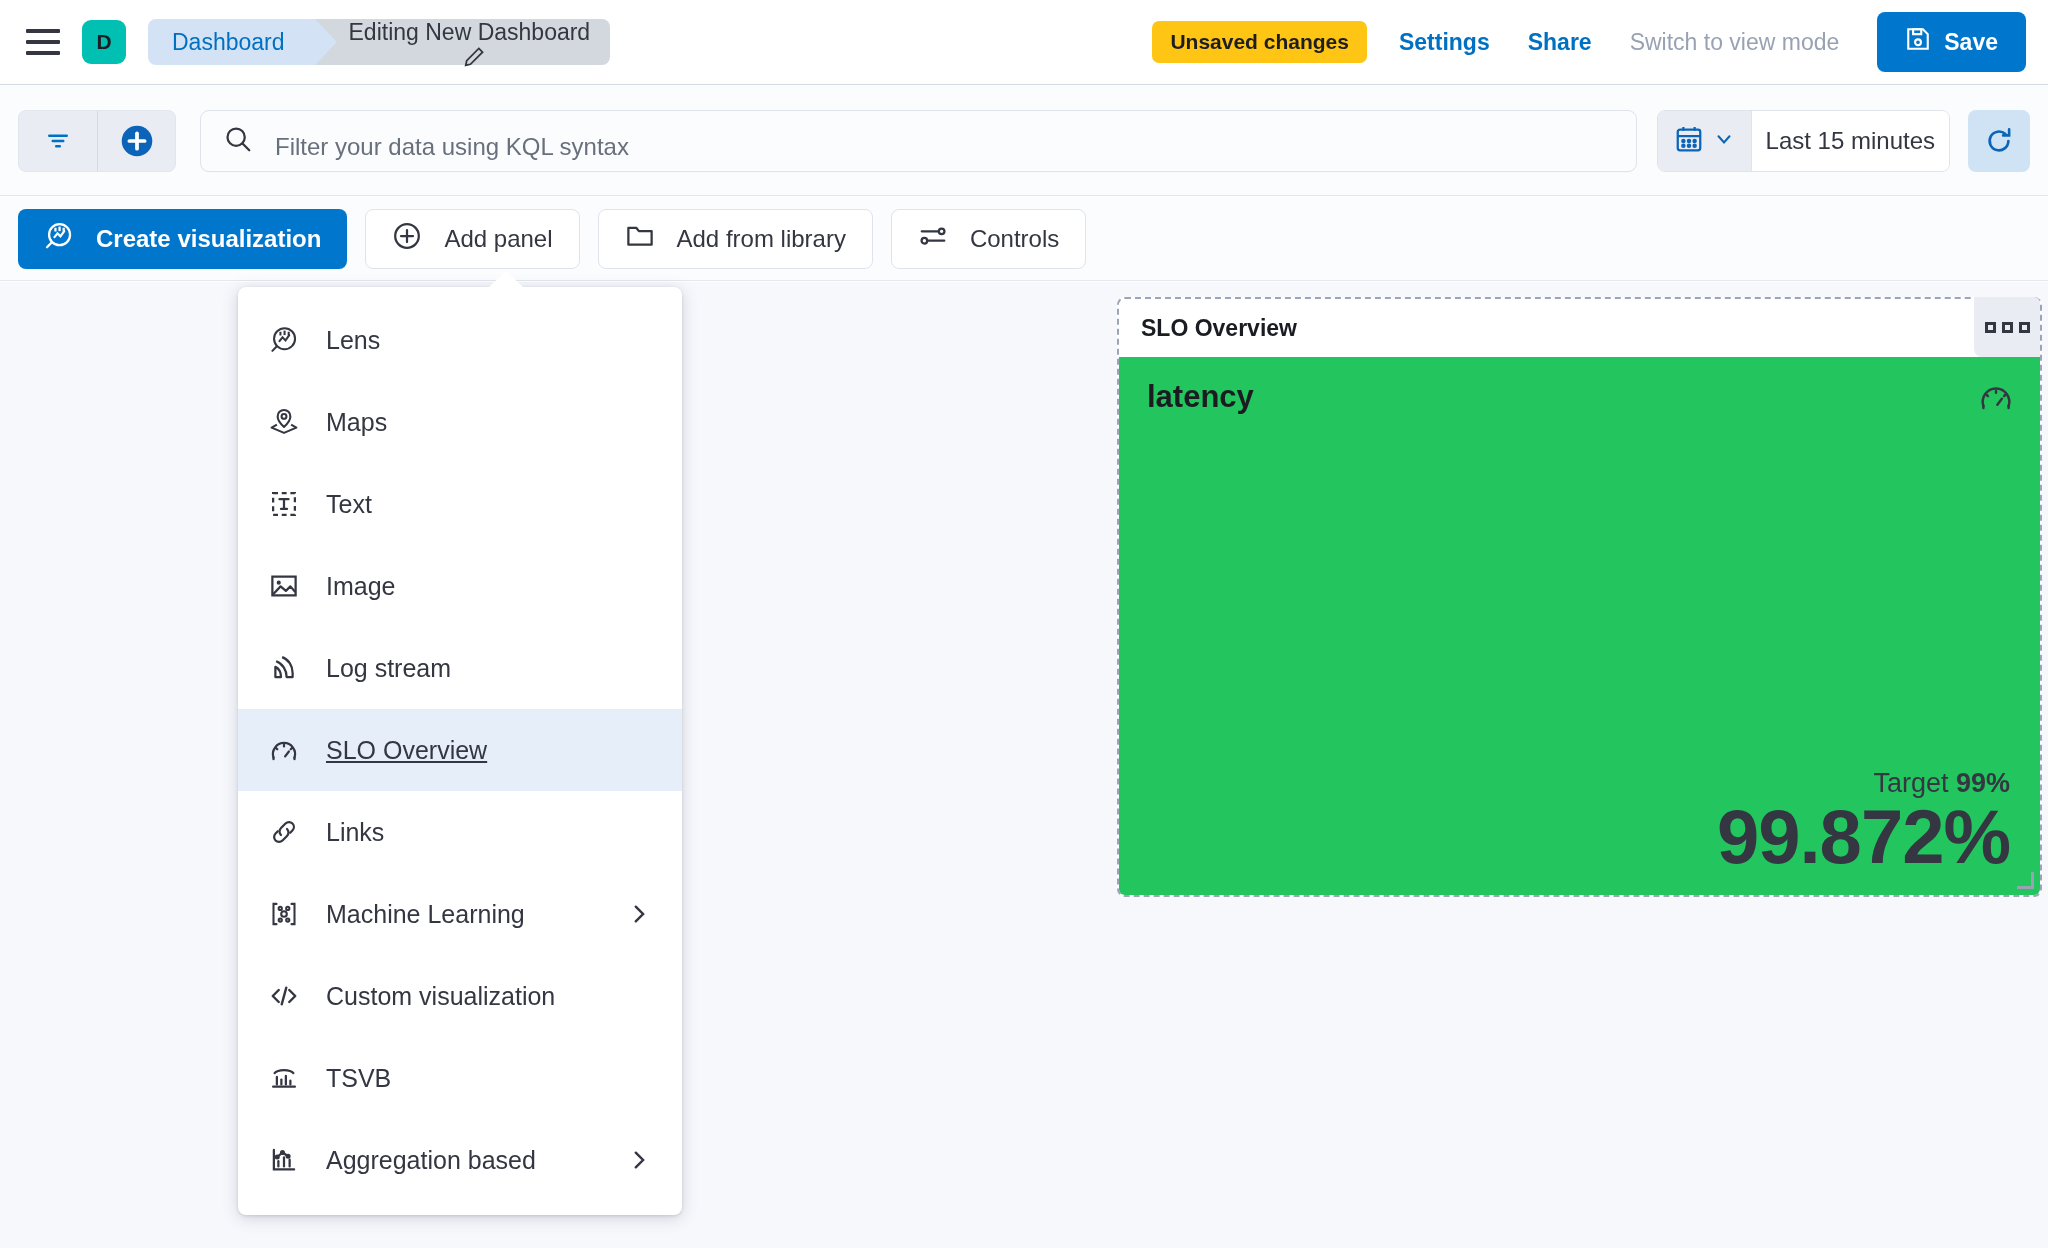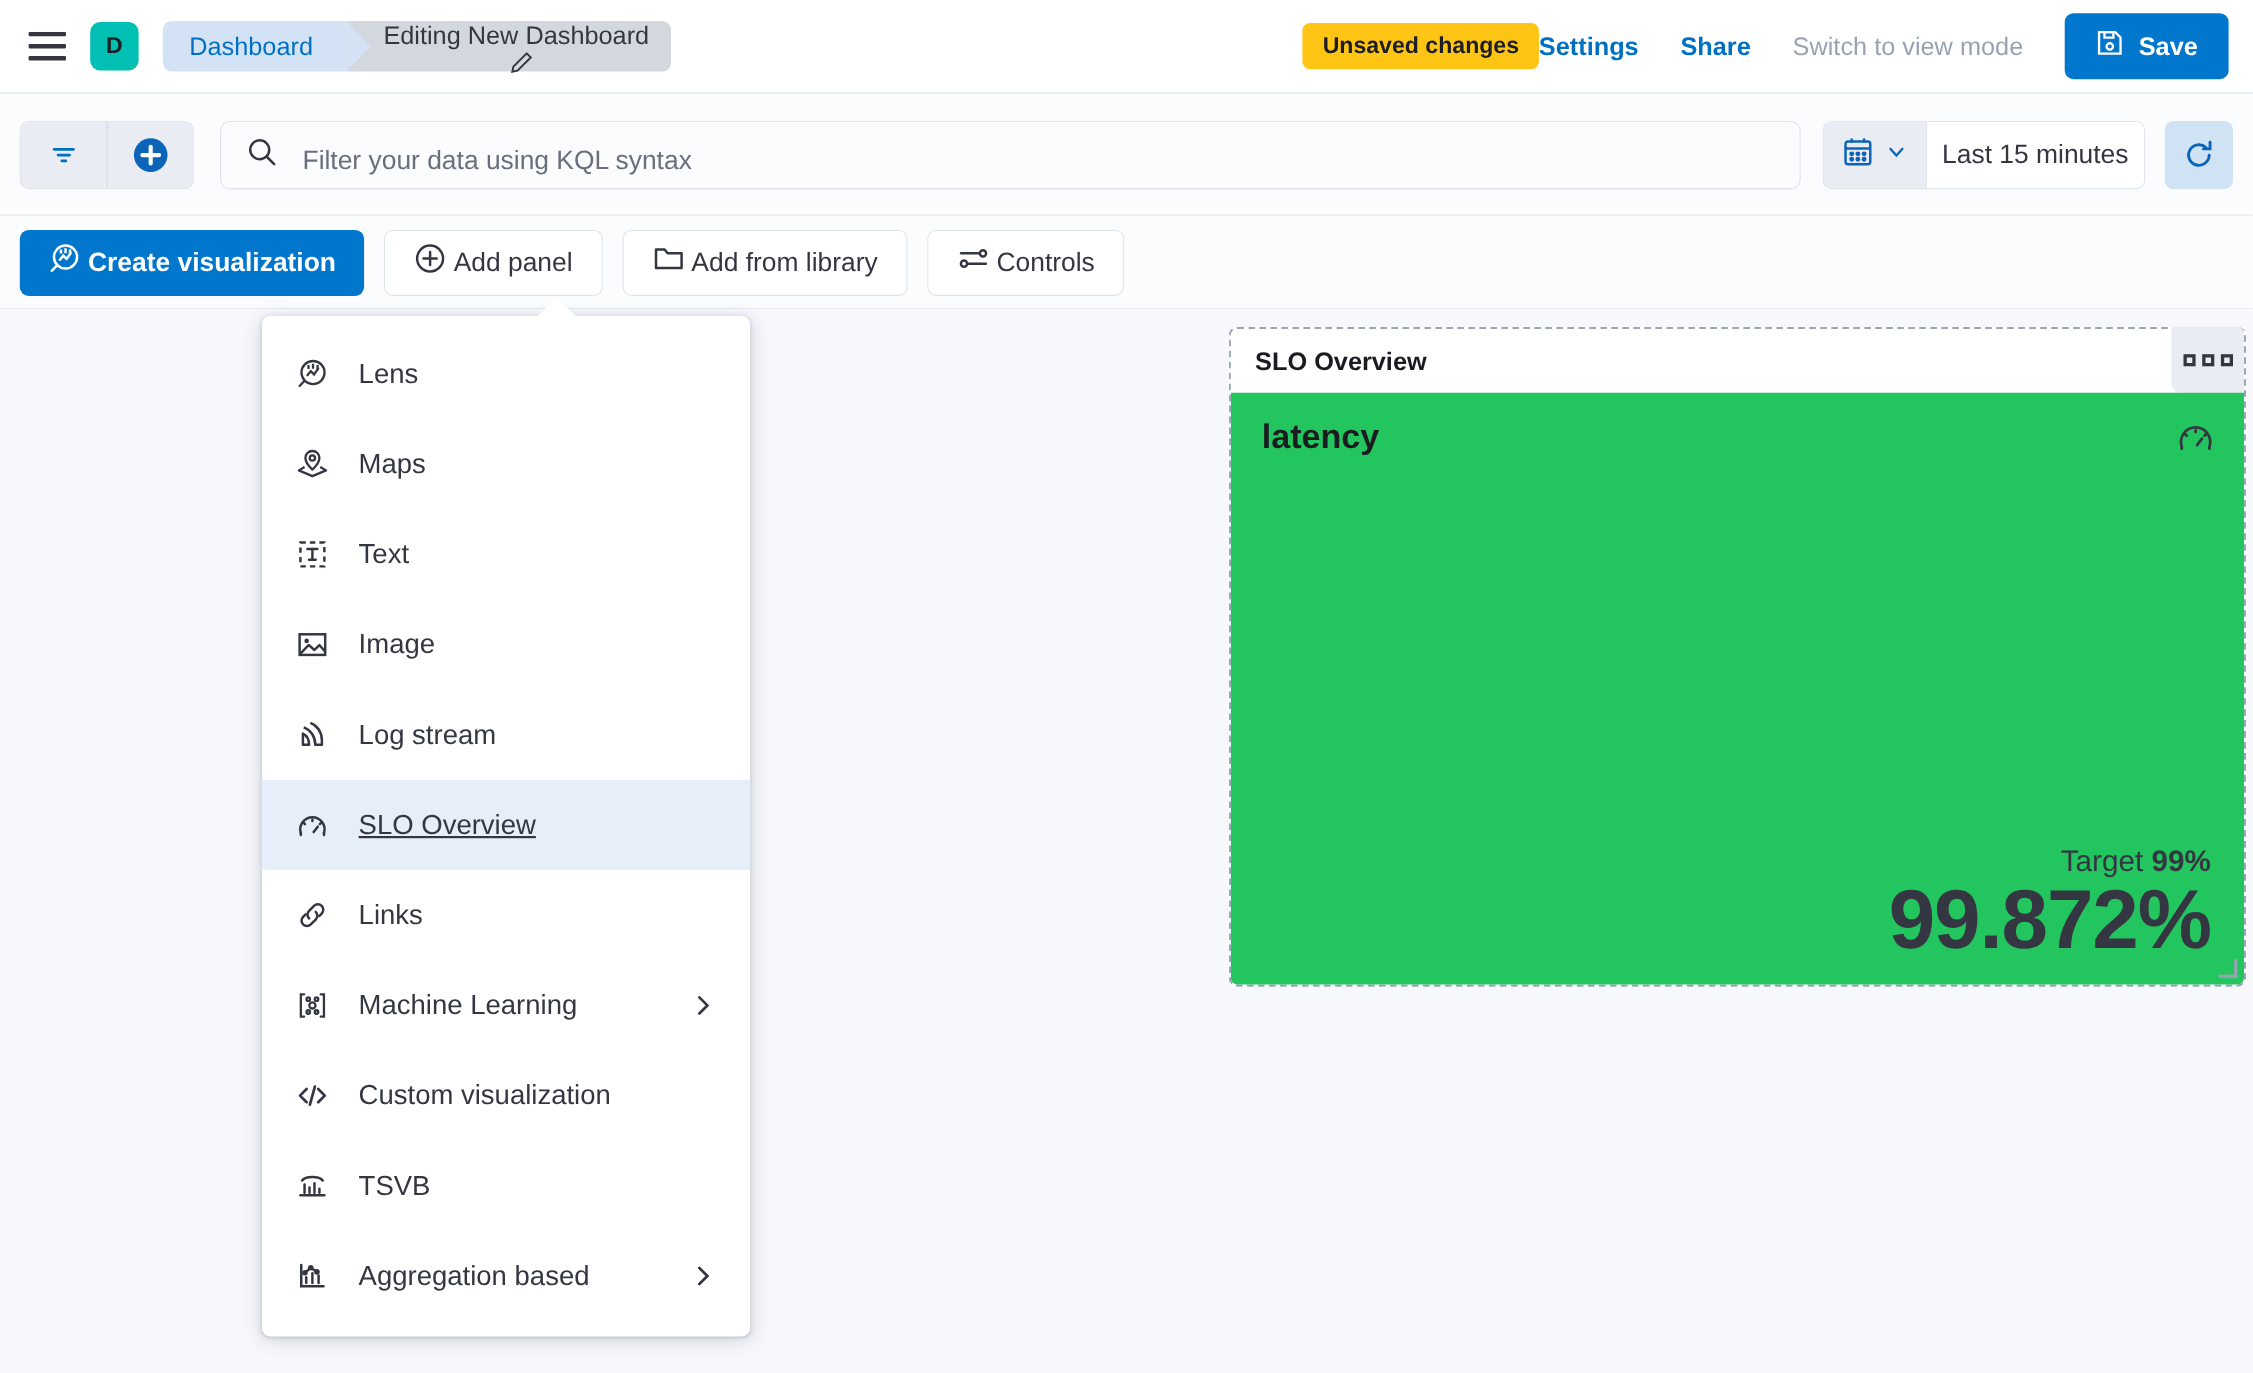--- a/index.html
+++ b/index.html
@@ -106,20 +106,21 @@
     gap: 0;
   }
 
   .unsaved-badge {
     background: #fec514;
     color: #1d1e24;
     font-size: 21px;
     font-weight: bold;
     border-radius: 7px;
     padding: 9px 18px;
+    margin-right: 32px;
     cursor: pointer;
   }
 
   .header-link {
     font-size: 23px;
     color: #0071c2;
     font-weight: bold;
     margin-right: 38px;
     cursor: pointer;
     white-space: nowrap;
@@ -254,21 +255,21 @@
     display: flex;
     align-items: center;
     padding: 0 18px;
     gap: 18px;
   }
   .tb-btn {
     height: 60px;
     border-radius: 8px;
     display: flex;
     align-items: center;
-    gap: 6px;
+    gap: 22px;
     padding: 0 26px;
     font-size: 24px;
     cursor: pointer;
     background: #ffffff;
     border: 1px solid #dfe3ec;
     color: #343741;
     font-family: "Liberation Sans", sans-serif;
     white-space: nowrap;
   }
   .tb-btn.primary {

